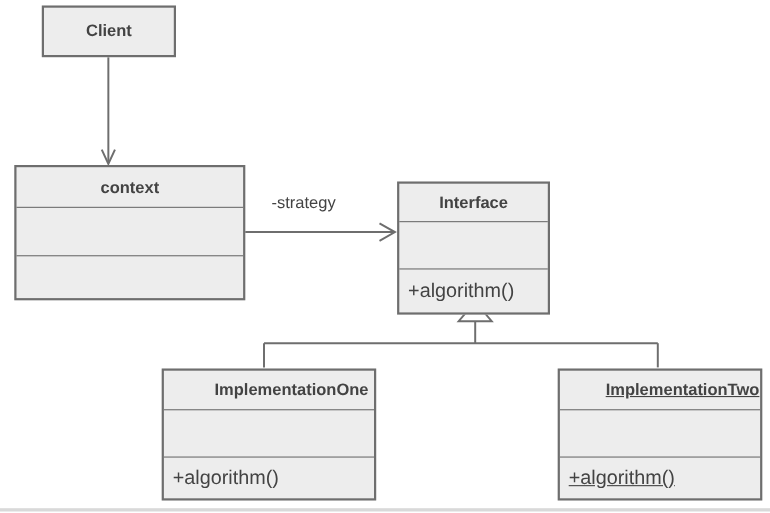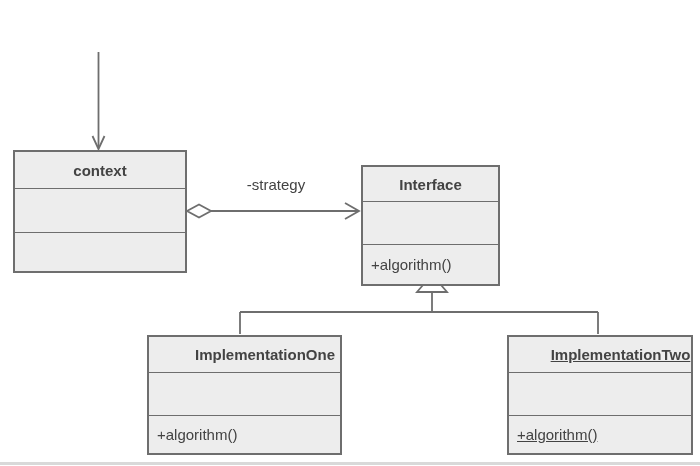--- a/index.html
+++ b/index.html
@@ -42,26 +42,26 @@
   .uml-class .compartment {
     border-top: 1.5px solid #6e6e6e;
     box-sizing: border-box;
     flex: 0 0 auto;
   }
   .uml-class .methods {
     flex: 1 1 auto;
     display: flex;
     align-items: center;
     padding: 0 8px;
-    font-size: 15px;
+    font-size: 18px;
   }
   
   .box-client    { left: 38px;  top: 5px;   width: 122px; height: 47px; }
   .box-client .title { flex: 1 1 auto; }
-  .box-context   { left: 13px;  top: 150px; width: 174px; height: 123px; }
+  .box-context   { left: 13px;  top: 150px; width: 210px; height: 123px; }
   .box-context .title { height: 36px; }
   .box-context .attrs { height: 44px; }
   .box-interface { left: 361px; top: 165px; width: 139px; height: 121px; }
   .box-interface .title { height: 34px; }
   .box-interface .attrs { height: 43px; }
   .box-impl-one  { left: 147px; top: 335px; width: 195px; height: 120px; }
   .box-impl-two  { left: 507px; top: 335px; width: 186px; height: 120px; text-decoration: underline; }
   .box-impl-one .title, .box-impl-two .title { height: 35px; padding-left: 41px; }
   .box-impl-one .attrs, .box-impl-two .attrs { height: 43px; }
 
@@ -103,20 +103,23 @@
 
     <g stroke="#6e6e6e" stroke-width="1.8" fill="none">
       <polygon points="432,274.5 417,292 447,292" fill="#ffffff"></polygon>
       <line x1="432" y1="292" x2="432" y2="312"></line>
       <line x1="240" y1="312" x2="598" y2="312"></line>
       <line x1="240" y1="312" x2="240" y2="334"></line>
       <line x1="598" y1="312" x2="598" y2="334"></line>
     </g>
   </svg>
 
+  <div class="uml-class box-client">
+    <div class="title">Client</div>
+  </div>
 
   <div class="uml-class box-context">
     <div class="title">context</div>
     <div class="compartment attrs"></div>
     <div class="compartment methods"></div>
   </div>
 
   <div class="uml-class box-interface">
     <div class="title">Interface</div>
     <div class="compartment attrs"></div>

